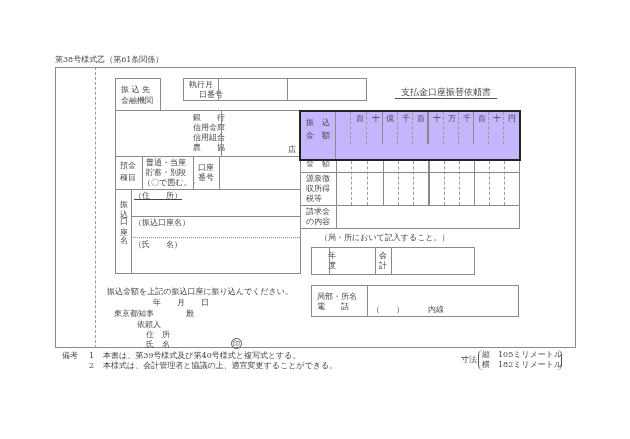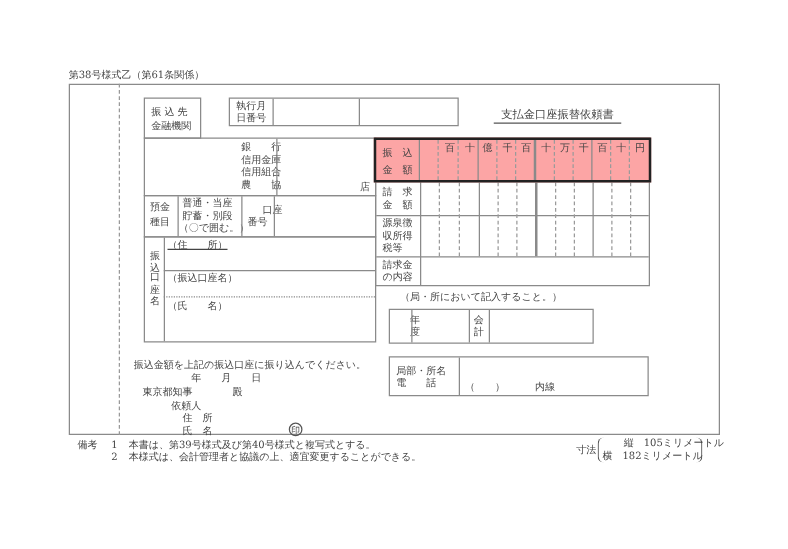--- a/index.html
+++ b/index.html
@@ -25,21 +25,21 @@
 
 <div class="abs" style="left:95px;top:67px;height:281px;width:0;border-left:1px dashed #999;"></div>
 
 <div class="abs bd" style="left:115px;top:78px;width:46px;height:33px;">
   <div class="abs t" style="left:5px;top:6px;">振 込 先</div>
   <div class="abs t" style="left:5px;top:17px;">金融機関</div>
 </div>
 
 <div class="abs bd" style="left:183px;top:78px;width:184px;height:23px;">
   <div class="abs t" style="left:5px;top:1px;">執行月</div>
-  <div class="abs t" style="left:5px;top:11px;text-align:right;">日番号</div>
+  <div class="abs t" style="left:15px;top:11px;text-align:right;">日番号</div>
   <div class="vl" style="left:34px;"></div>
   <div class="abs" style="left:35px;top:0;width:68px;height:21px;"></div>
   <div class="vl" style="left:103px;"></div>
   <div class="abs" style="left:104px;top:0;width:78px;height:21px;"></div>
 </div>
 
 <div class="abs t" style="left:395px;top:87px;font-size:9px;"><span class="title-line">支払金口座振替依頼書</span></div>
 
 <div class="abs bd" style="left:115px;top:110px;width:186px;height:47px;">
   <div class="abs" style="left:0;top:0;width:75px;height:45px;"></div>
@@ -53,21 +53,21 @@
 </div>
 
 <div class="abs bd" style="left:115px;top:156px;width:186px;height:34px;">
   <div class="abs t" style="left:4px;top:4px;text-align:center;">預金</div>
   <div class="abs t" style="left:4px;top:16px;">種目</div>
   <div class="vl" style="left:26px;"></div>
   <div class="abs t" style="left:30px;top:1px;">普通・当座</div>
   <div class="abs t" style="left:30px;top:11px;">貯蓄・別段</div>
   <div class="abs t" style="left:27px;top:21px;">（〇で囲む。）</div>
   <div class="vl" style="left:77px;"></div>
-  <div class="abs t" style="left:82px;top:6px;margin-left:12px;">口座</div>
+  <div class="abs t" style="left:82px;top:6px;">口座</div>
   <div class="abs t" style="left:82px;top:16px;">番号</div>
   <div class="vl" style="left:103px;"></div>
   <div class="abs" style="left:104px;top:0;width:80px;height:32px;"></div>
 </div>
 
 <div class="abs bd" style="left:115px;top:189px;width:186px;height:85px;">
   <div class="abs t vertical" style="left:2px;top:4px;letter-spacing:9px;">振込口座名</div>
   <div class="vl" style="left:15px;"></div>
   <div class="abs t" style="left:18px;top:1px;text-decoration:underline;">（住　　所）</div>
   <div class="abs" style="left:16px;top:10px;width:168px;height:16px;"></div>
@@ -104,21 +104,21 @@
     <div class="vd" style="left:76px;"></div>
     <div class="vl" style="left:91px;border-left-width:2px;"></div>
     <div class="vd" style="left:107px;"></div>
     <div class="vd" style="left:122px;"></div>
     <div class="vl" style="left:137px;"></div>
     <div class="vd" style="left:152px;"></div>
     <div class="vd" style="left:167px;"></div>
   </div>
 </div>
 
-<div class="abs thick" style="left:299px;top:110px;width:222px;height:36px;background:#fca5a5;">
+<div class="abs thick" style="left:299px;top:110px;width:222px;height:51px;background:#c4b5fd;">
   <div class="abs t" style="left:5px;top:6px;">振　込</div>
   <div class="abs t" style="left:5px;top:19px;">金　額</div>
   <div class="abs" style="left:34px;top:0;bottom:0;border-left:1px solid #8a8a8a;"></div>
   <div class="abs" style="left:35px;top:0;width:182px;height:32px;">
     <div class="vd" style="left:14px;"></div>
     <div class="vd" style="left:30px;"></div>
     <div class="vl" style="left:46px;"></div>
     <div class="vd" style="left:61px;"></div>
     <div class="vd" style="left:76px;"></div>
     <div class="vl" style="left:91px;border-left-width:2px;"></div>
@@ -173,15 +173,15 @@
 <div class="abs t center" style="left:231px;top:338px;width:11px;height:11px;border:1px solid #555;border-radius:50%;font-size:7px;line-height:10px;">印</div>
 
 <div class="abs t" style="left:62px;top:351px;">備考</div>
 <div class="abs t" style="left:89px;top:351px;">1</div>
 <div class="abs t" style="left:103px;top:351px;">本書は、第39号様式及び第40号様式と複写式とする。</div>
 <div class="abs t" style="left:89px;top:361px;">2</div>
 <div class="abs t" style="left:103px;top:361px;">本様式は、会計管理者と協議の上、適宜変更することができる。</div>
 
 <div class="abs t" style="left:461px;top:355px;">寸法</div>
 <div class="abs" style="left:478px;top:350px;width:84px;height:20px;border-left:1px solid #555;border-right:1px solid #555;border-radius:5px;">
-  <div class="abs t" style="left:3px;top:0px;margin-left:17px;">縦　105ミリメートル</div>
+  <div class="abs t" style="left:3px;top:0px;">縦　105ミリメートル</div>
   <div class="abs t" style="left:3px;top:10px;">横　182ミリメートル</div>
 </div>
 
 </body></html>

